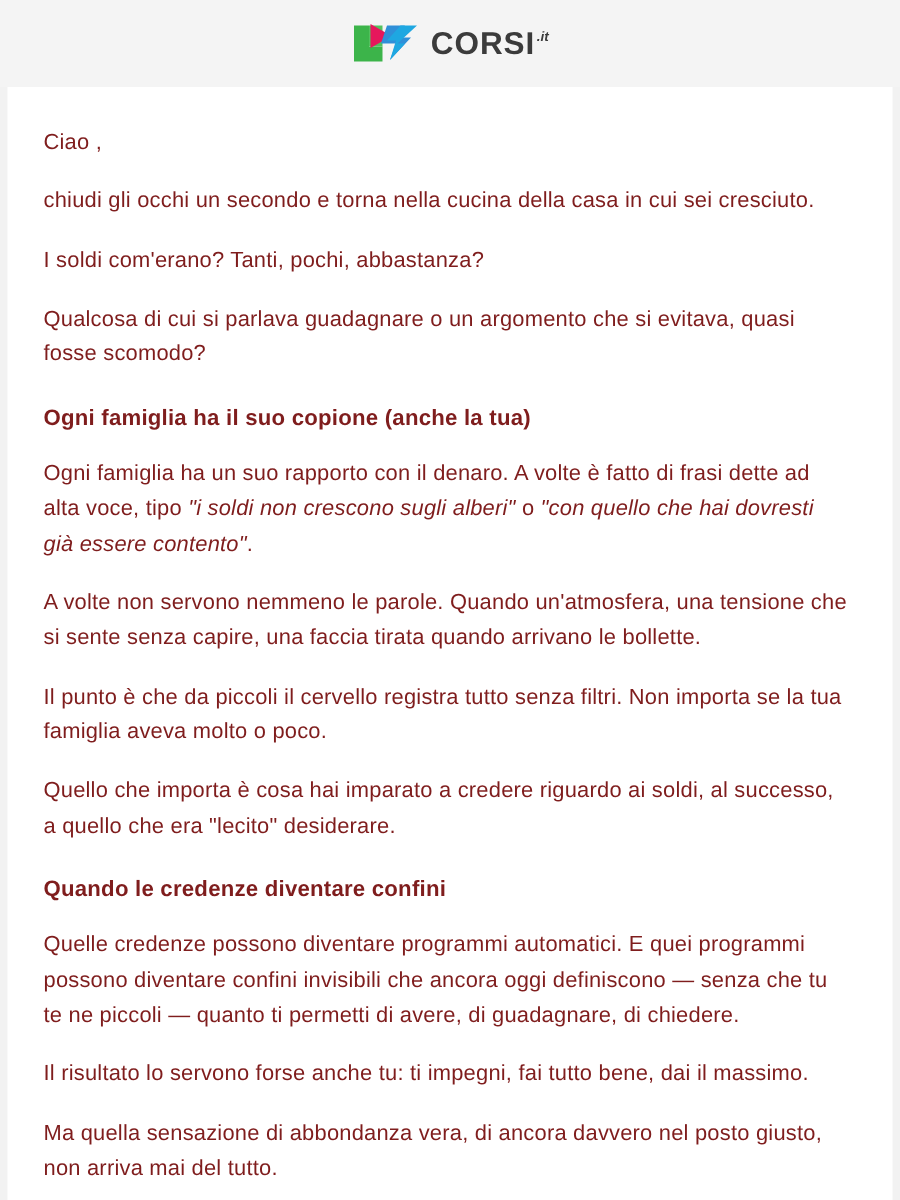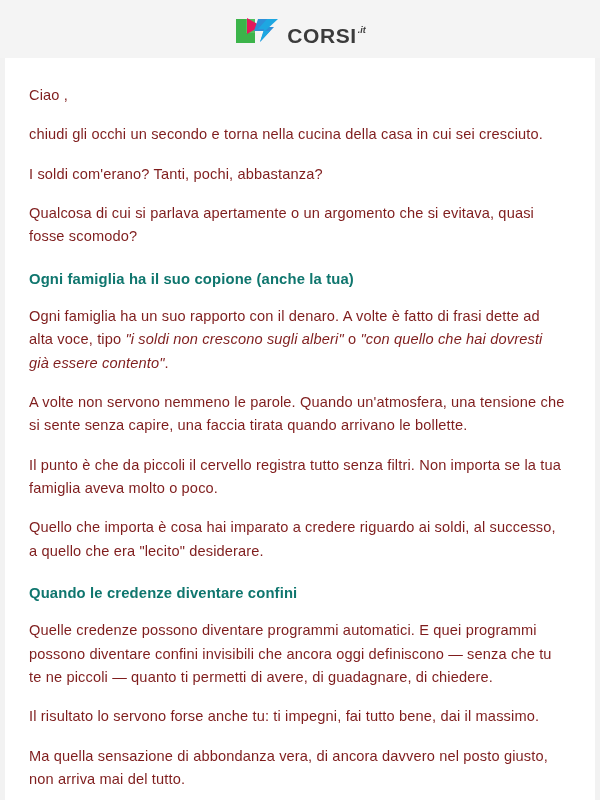--- a/index.html
+++ b/index.html
@@ -29,21 +29,21 @@
     height: 58px;
     background: #f4f4f4;
     display: flex;
     align-items: center;
     justify-content: center;
     box-sizing: border-box;
   }
 
   .logo-lockup {
     display: flex;
-    align-items: flex-end;
+    align-items: center;
     gap: 7px;
     height: 34px;
   }
 
   .logo-mark {
     width: 46px;
     height: 30px;
     display: block;
     flex: 0 0 auto;
   }
@@ -96,21 +96,21 @@
   p.para {
     margin: 0 0 16px 0;
     color: #7f1d1d;
     font-size: 14.6px;
     line-height: 1.6;
   }
 
   h3.sub-heading {
     margin: 0 0 15px 0;
     padding-top: 3px;
-    color: #0f766e;
+    color: #7f1d1d;
     font-size: 14.8px;
     font-weight: bold;
     line-height: 1.5;
   }
 
   .para em,
   .quote-it {
     font-style: italic;
   }
 </style>
@@ -143,21 +143,21 @@
 
   <div class="content-card">
     <div class="body-block">
 
       <p class="para">Ciao ,</p>
 
       <p class="para">chiudi gli occhi un secondo e torna nella cucina della casa in cui sei cresciuto.</p>
 
       <p class="para">I soldi com'erano? Tanti, pochi, abbastanza?</p>
 
-      <p class="para">Qualcosa di cui si parlava apertamente o un argomento che si evitava, quasi fosse scomodo?</p>
+      <p class="para">Qualcosa di cui si parlava guadagnare o un argomento che si evitava, quasi fosse scomodo?</p>
 
       <h3 class="sub-heading">Ogni famiglia ha il suo copione (anche la tua)</h3>
 
       <p class="para"><span>Ogni famiglia ha un suo rapporto con il denaro. A volte è fatto di frasi dette ad alta voce, tipo </span><em class="quote-it">"i soldi non crescono sugli alberi"</em><span> o </span><em class="quote-it">"con quello che hai dovresti già essere contento"</em><span>.</span></p>
 
       <p class="para">A volte non servono nemmeno le parole. Quando un'atmosfera, una tensione che si sente senza capire, una faccia tirata quando arrivano le bollette.</p>
 
       <p class="para">Il punto è che da piccoli il cervello registra tutto senza filtri. Non importa se la tua famiglia aveva molto o poco.</p>
 
       <p class="para">Quello che importa è cosa hai imparato a credere riguardo ai soldi, al successo, a quello che era "lecito" desiderare.</p>

